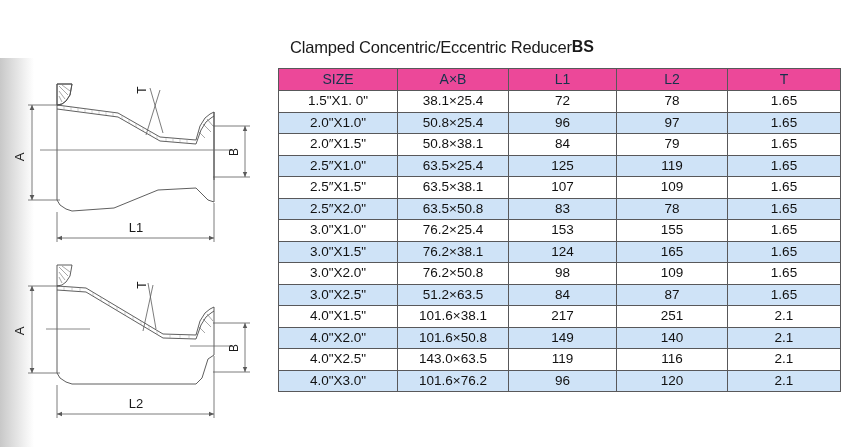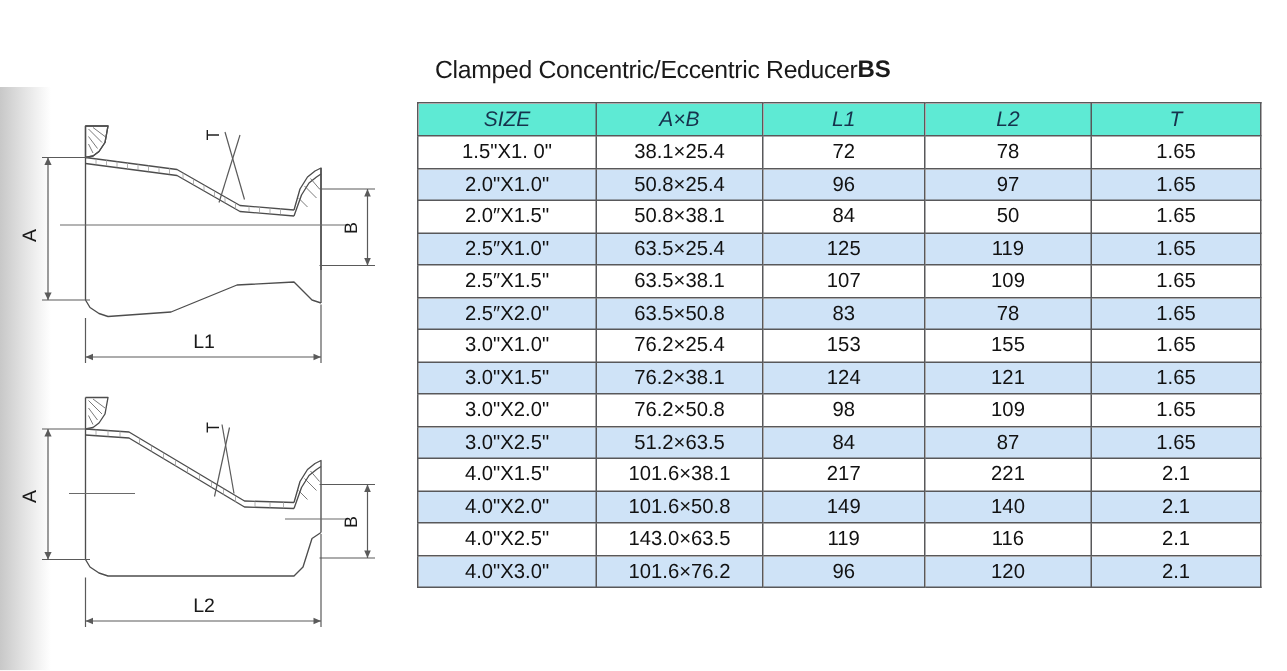--- a/index.html
+++ b/index.html
@@ -83,27 +83,26 @@
     text-align: center;
     color: #111111;
     font-size: 13.5px;
     height: 20.5px;
     line-height: 20.5px;
     padding: 0;
     white-space: nowrap;
     overflow: hidden;
   }
   #spec-table thead th {
-    background: #5eead4;
+    background: #ec4899;
     font-weight: normal;
     font-size: 14px;
     height: 21px;
     line-height: 21px;
     color: #16324c;
-    font-style: italic;
   }
   #spec-table tbody tr.alt td {
     background: #cfe3f7;
   }
   #spec-table tbody tr td {
     background: #ffffff;
   }
   #spec-table tbody tr.alt td { background: #cfe3f7; }
 </style>
 </head>
@@ -316,21 +315,21 @@
             <td>2.0"X1.0"</td>
             <td>50.8×25.4</td>
             <td>96</td>
             <td>97</td>
             <td>1.65</td>
           </tr>
           <tr>
             <td>2.0″X1.5"</td>
             <td>50.8×38.1</td>
             <td>84</td>
-            <td>50</td>
+            <td>79</td>
             <td>1.65</td>
           </tr>
           <tr class="alt">
             <td>2.5″X1.0"</td>
             <td>63.5×25.4</td>
             <td>125</td>
             <td>119</td>
             <td>1.65</td>
           </tr>
           <tr>
@@ -351,42 +350,42 @@
             <td>3.0"X1.0"</td>
             <td>76.2×25.4</td>
             <td>153</td>
             <td>155</td>
             <td>1.65</td>
           </tr>
           <tr class="alt">
             <td>3.0"X1.5"</td>
             <td>76.2×38.1</td>
             <td>124</td>
-            <td>121</td>
+            <td>165</td>
             <td>1.65</td>
           </tr>
           <tr>
             <td>3.0"X2.0"</td>
             <td>76.2×50.8</td>
             <td>98</td>
             <td>109</td>
             <td>1.65</td>
           </tr>
           <tr class="alt">
             <td>3.0"X2.5"</td>
             <td>51.2×63.5</td>
             <td>84</td>
             <td>87</td>
             <td>1.65</td>
           </tr>
           <tr>
             <td>4.0"X1.5"</td>
             <td>101.6×38.1</td>
             <td>217</td>
-            <td>221</td>
+            <td>251</td>
             <td>2.1</td>
           </tr>
           <tr class="alt">
             <td>4.0"X2.0"</td>
             <td>101.6×50.8</td>
             <td>149</td>
             <td>140</td>
             <td>2.1</td>
           </tr>
           <tr>

